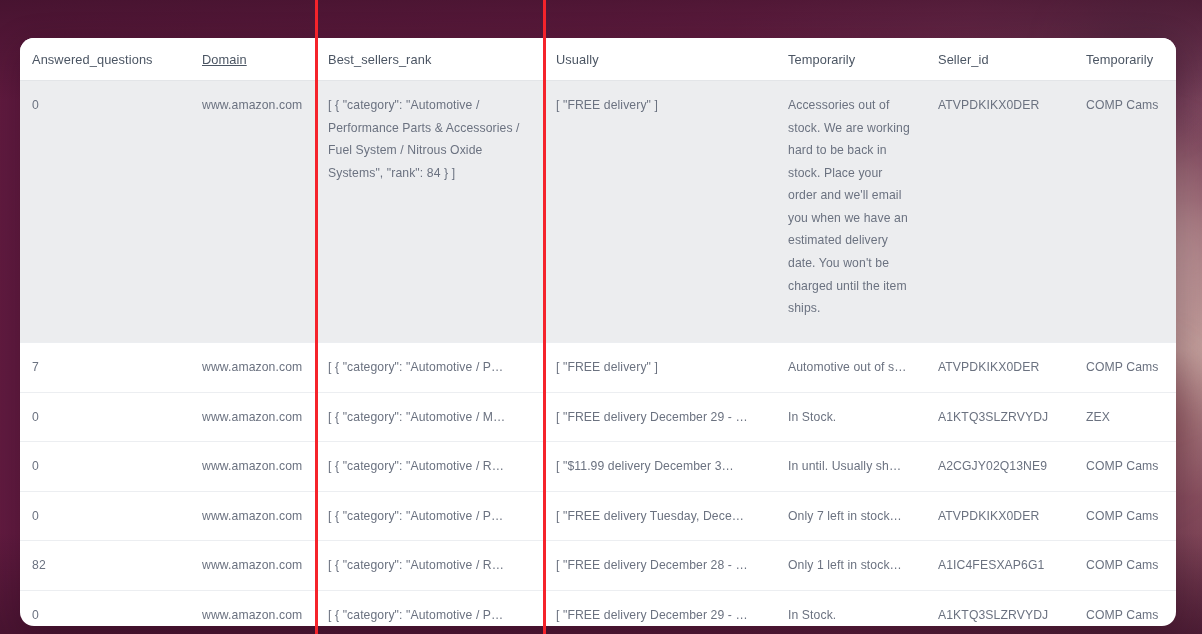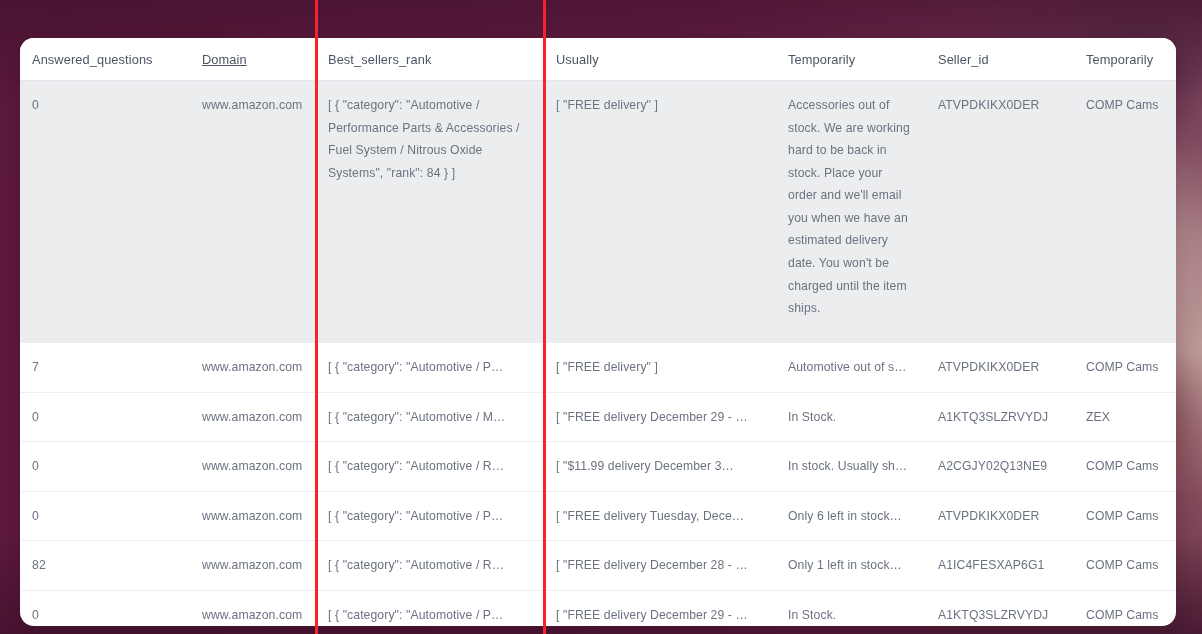--- a/index.html
+++ b/index.html
@@ -209,30 +209,30 @@
             <td class="cell-trunc">[ "FREE delivery December 29 - …</td>
             <td class="cell-trunc">In Stock.</td>
             <td class="cell-trunc">A1KTQ3SLZRVYDJ</td>
             <td class="cell-trunc">ZEX</td>
           </tr>
           <tr>
             <td class="cell-trunc">0</td>
             <td class="right cell-trunc">www.amazon.com</td>
             <td class="cell-trunc">[ { "category": "Automotive / R…</td>
             <td class="cell-trunc">[ "$11.99 delivery December 3…</td>
-            <td class="cell-trunc">In stock. Usually sh…</td>
+            <td class="cell-trunc">In until. Usually sh…</td>
             <td class="cell-trunc">A2CGJY02Q13NE9</td>
             <td class="cell-trunc">COMP Cams</td>
           </tr>
           <tr>
             <td class="cell-trunc">0</td>
             <td class="right cell-trunc">www.amazon.com</td>
             <td class="cell-trunc">[ { "category": "Automotive / P…</td>
             <td class="cell-trunc">[ "FREE delivery Tuesday, Dece…</td>
-            <td class="cell-trunc">Only 6 left in stock…</td>
+            <td class="cell-trunc">Only 7 left in stock…</td>
             <td class="cell-trunc">ATVPDKIKX0DER</td>
             <td class="cell-trunc">COMP Cams</td>
           </tr>
           <tr>
             <td class="cell-trunc">82</td>
             <td class="right cell-trunc">www.amazon.com</td>
             <td class="cell-trunc">[ { "category": "Automotive / R…</td>
             <td class="cell-trunc">[ "FREE delivery December 28 - …</td>
             <td class="cell-trunc">Only 1 left in stock…</td>
             <td class="cell-trunc">A1IC4FESXAP6G1</td>

